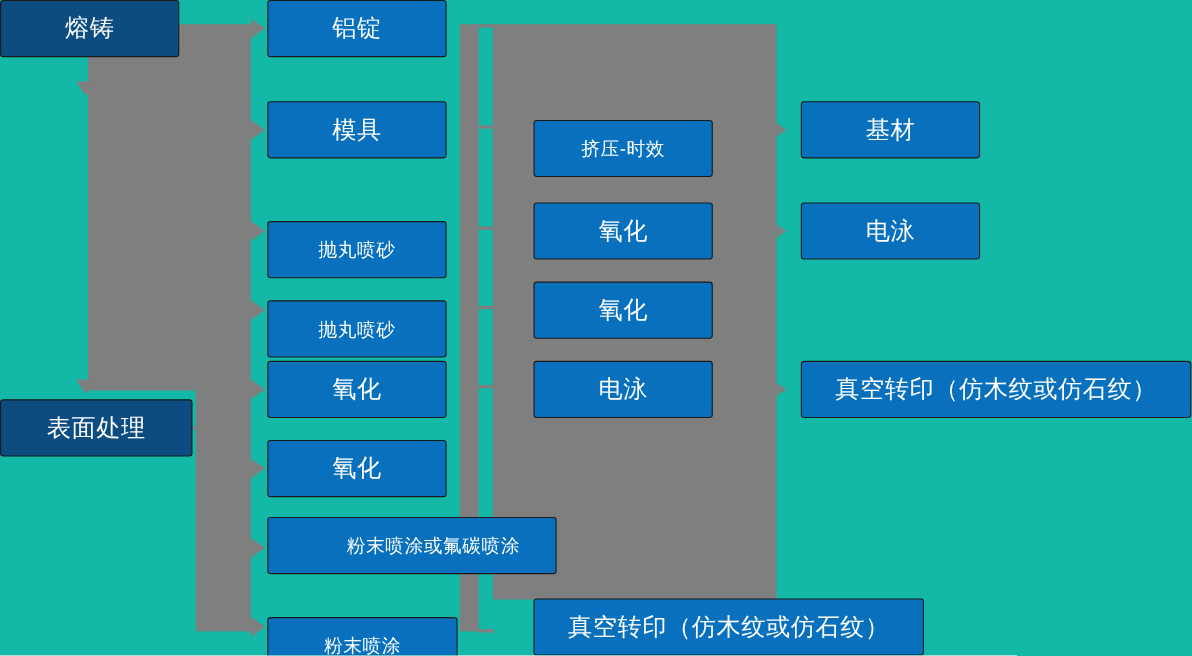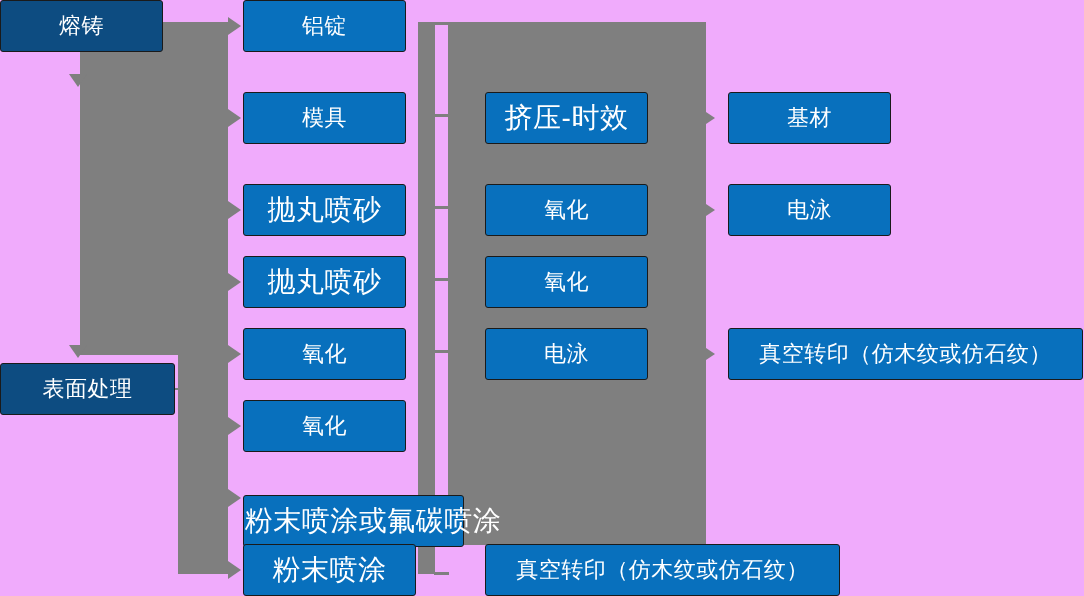--- a/index.html
+++ b/index.html
@@ -4,21 +4,21 @@
 <style>
   html, body {
     margin: 0;
     padding: 0;
     background: #ffffff;
   }
   #canvas {
     position: relative;
     width: 1084px;
     height: 596px;
-    background: #f0abfc;
+    background: #14b8a6;
     overflow: hidden;
     font-family: "Liberation Sans", "DejaVu Sans", sans-serif;
   }
 
   
   .gray {
     position: absolute;
     background: #7f7f7f;
   }
   .gray-arrow-right {
@@ -81,21 +81,21 @@
     background: rgba(0,0,0,0.10);
     z-index: -1;
   }
   .box.dark {
     background: #0d4c81;
   }
   .box.bright {
     background: #0870bd;
   }
   .fs22 { font-size: 22px; }
-  .fs21 { font-size: 28px; }
+  .fs21 { font-size: 17px; margin-top: 17px; }
 </style>
 </head>
 <body>
 
 <div id="canvas">
 
   <div class="gray" style="left:80px; top:22px; width:98px; height:333px;"></div>
   <div class="gray" style="left:178px; top:22px; width:50px; height:552px;"></div>
 
   <div class="gray-arrow-down" style="left:69px; top:74px;"></div>
@@ -128,21 +128,21 @@
 
   <div class="box dark fs22" style="left:0px; top:0px; width:163px; height:52px;">熔铸</div>
   <div class="box dark fs22" style="left:0px; top:363px; width:175px; height:52px;">表面处理</div>
 
   <div class="box bright fs22" style="left:243px; top:0px; width:163px; height:52px;text-align:center;">铝锭</div>
   <div class="box bright fs22" style="left:243px; top:92px; width:163px; height:52px;">模具</div>
   <div class="box bright fs21" style="left:243px; top:184px; width:163px; height:52px;">抛丸喷砂</div>
   <div class="box bright fs21" style="left:243px; top:256px; width:163px; height:52px;">抛丸喷砂</div>
   <div class="box bright fs22" style="left:243px; top:328px; width:163px; height:52px;">氧化</div>
   <div class="box bright fs22" style="left:243px; top:400px; width:163px; height:52px;">氧化</div>
-  <div class="box bright fs21" style="left:243px; top:495px; width:221px; height:52px;padding-left:39px;">粉末喷涂或氟碳喷涂</div>
+  <div class="box bright fs21" style="left:243px; top:453px; width:263px; height:52px;padding-left:39px;">粉末喷涂或氟碳喷涂</div>
   <div class="box bright fs21" style="left:243px; top:544px; width:173px; height:52px;">粉末喷涂</div>
 
   <div class="box bright fs21" style="left:485px; top:92px; width:163px; height:52px;">挤压-时效</div>
   <div class="box bright fs22" style="left:485px; top:184px; width:163px; height:52px;">氧化</div>
   <div class="box bright fs22" style="left:485px; top:256px; width:163px; height:52px;">氧化</div>
   <div class="box bright fs22" style="left:485px; top:328px; width:163px; height:52px;">电泳</div>
   <div class="box bright fs22" style="left:485px; top:544px; width:355px; height:52px;">真空转印（仿木纹或仿石纹）</div>
 
   <div class="box bright fs22" style="left:728px; top:92px; width:163px; height:52px;">基材</div>
   <div class="box bright fs22" style="left:728px; top:184px; width:163px; height:52px;">电泳</div>

